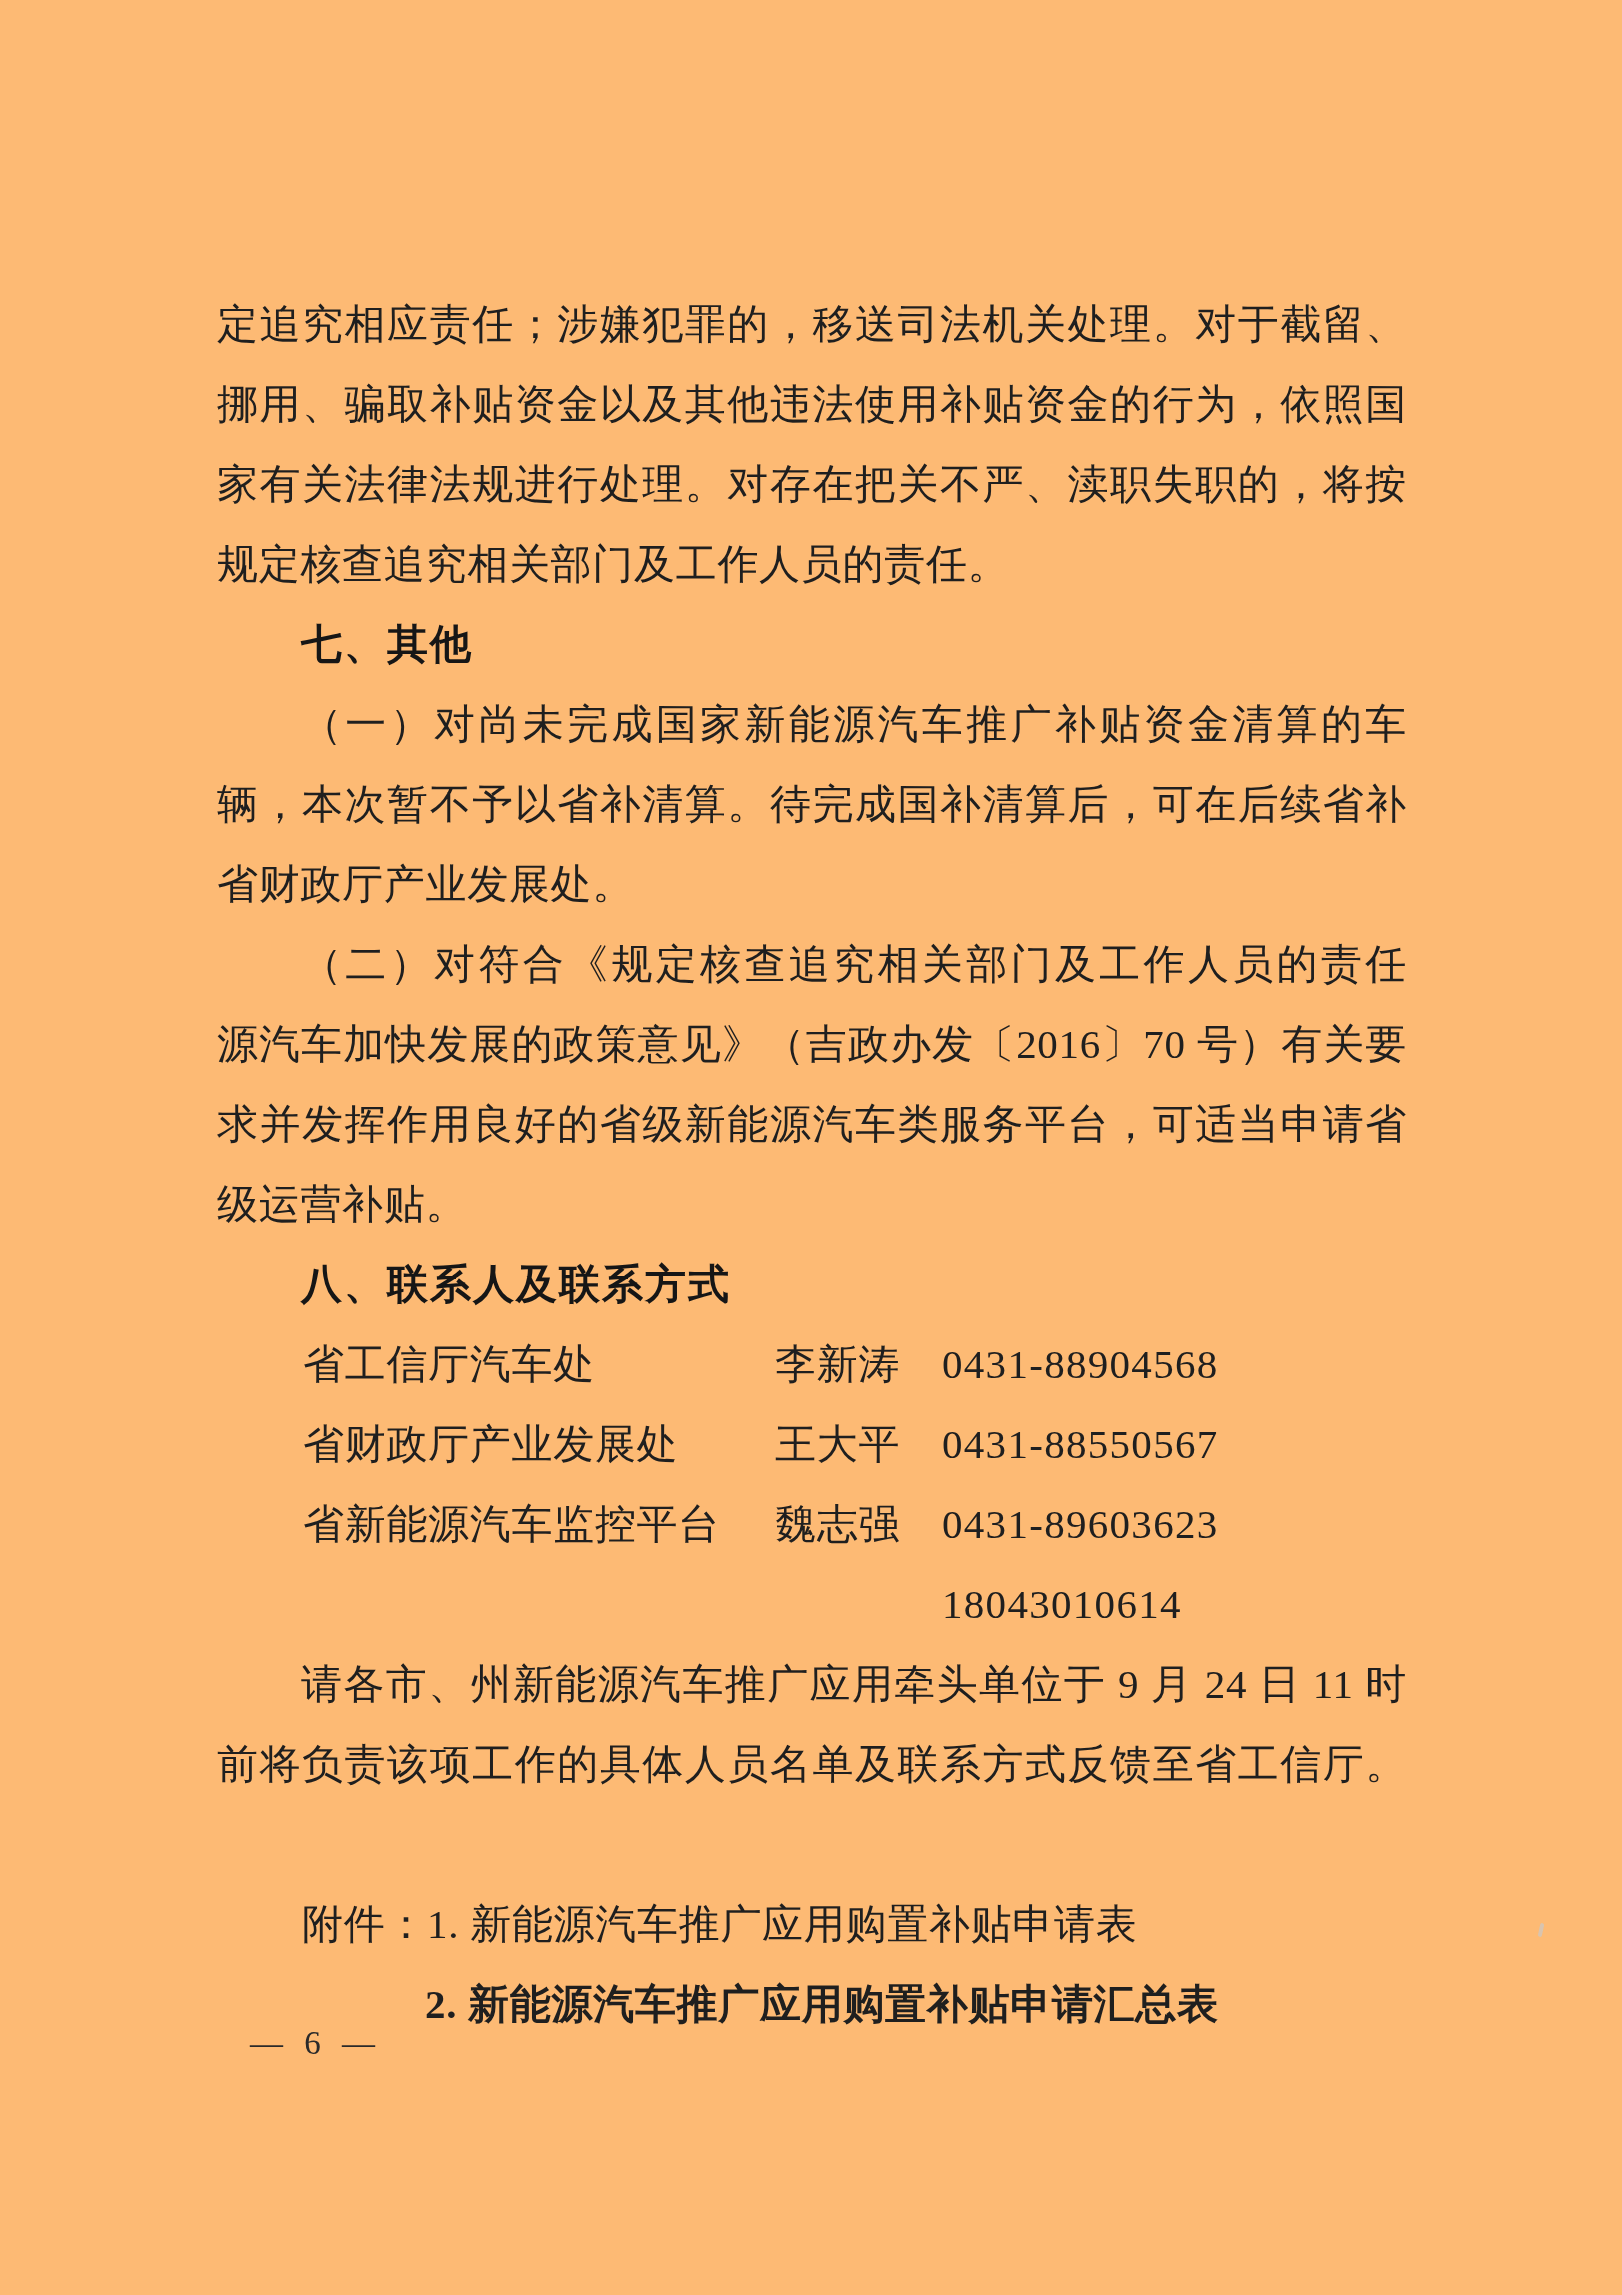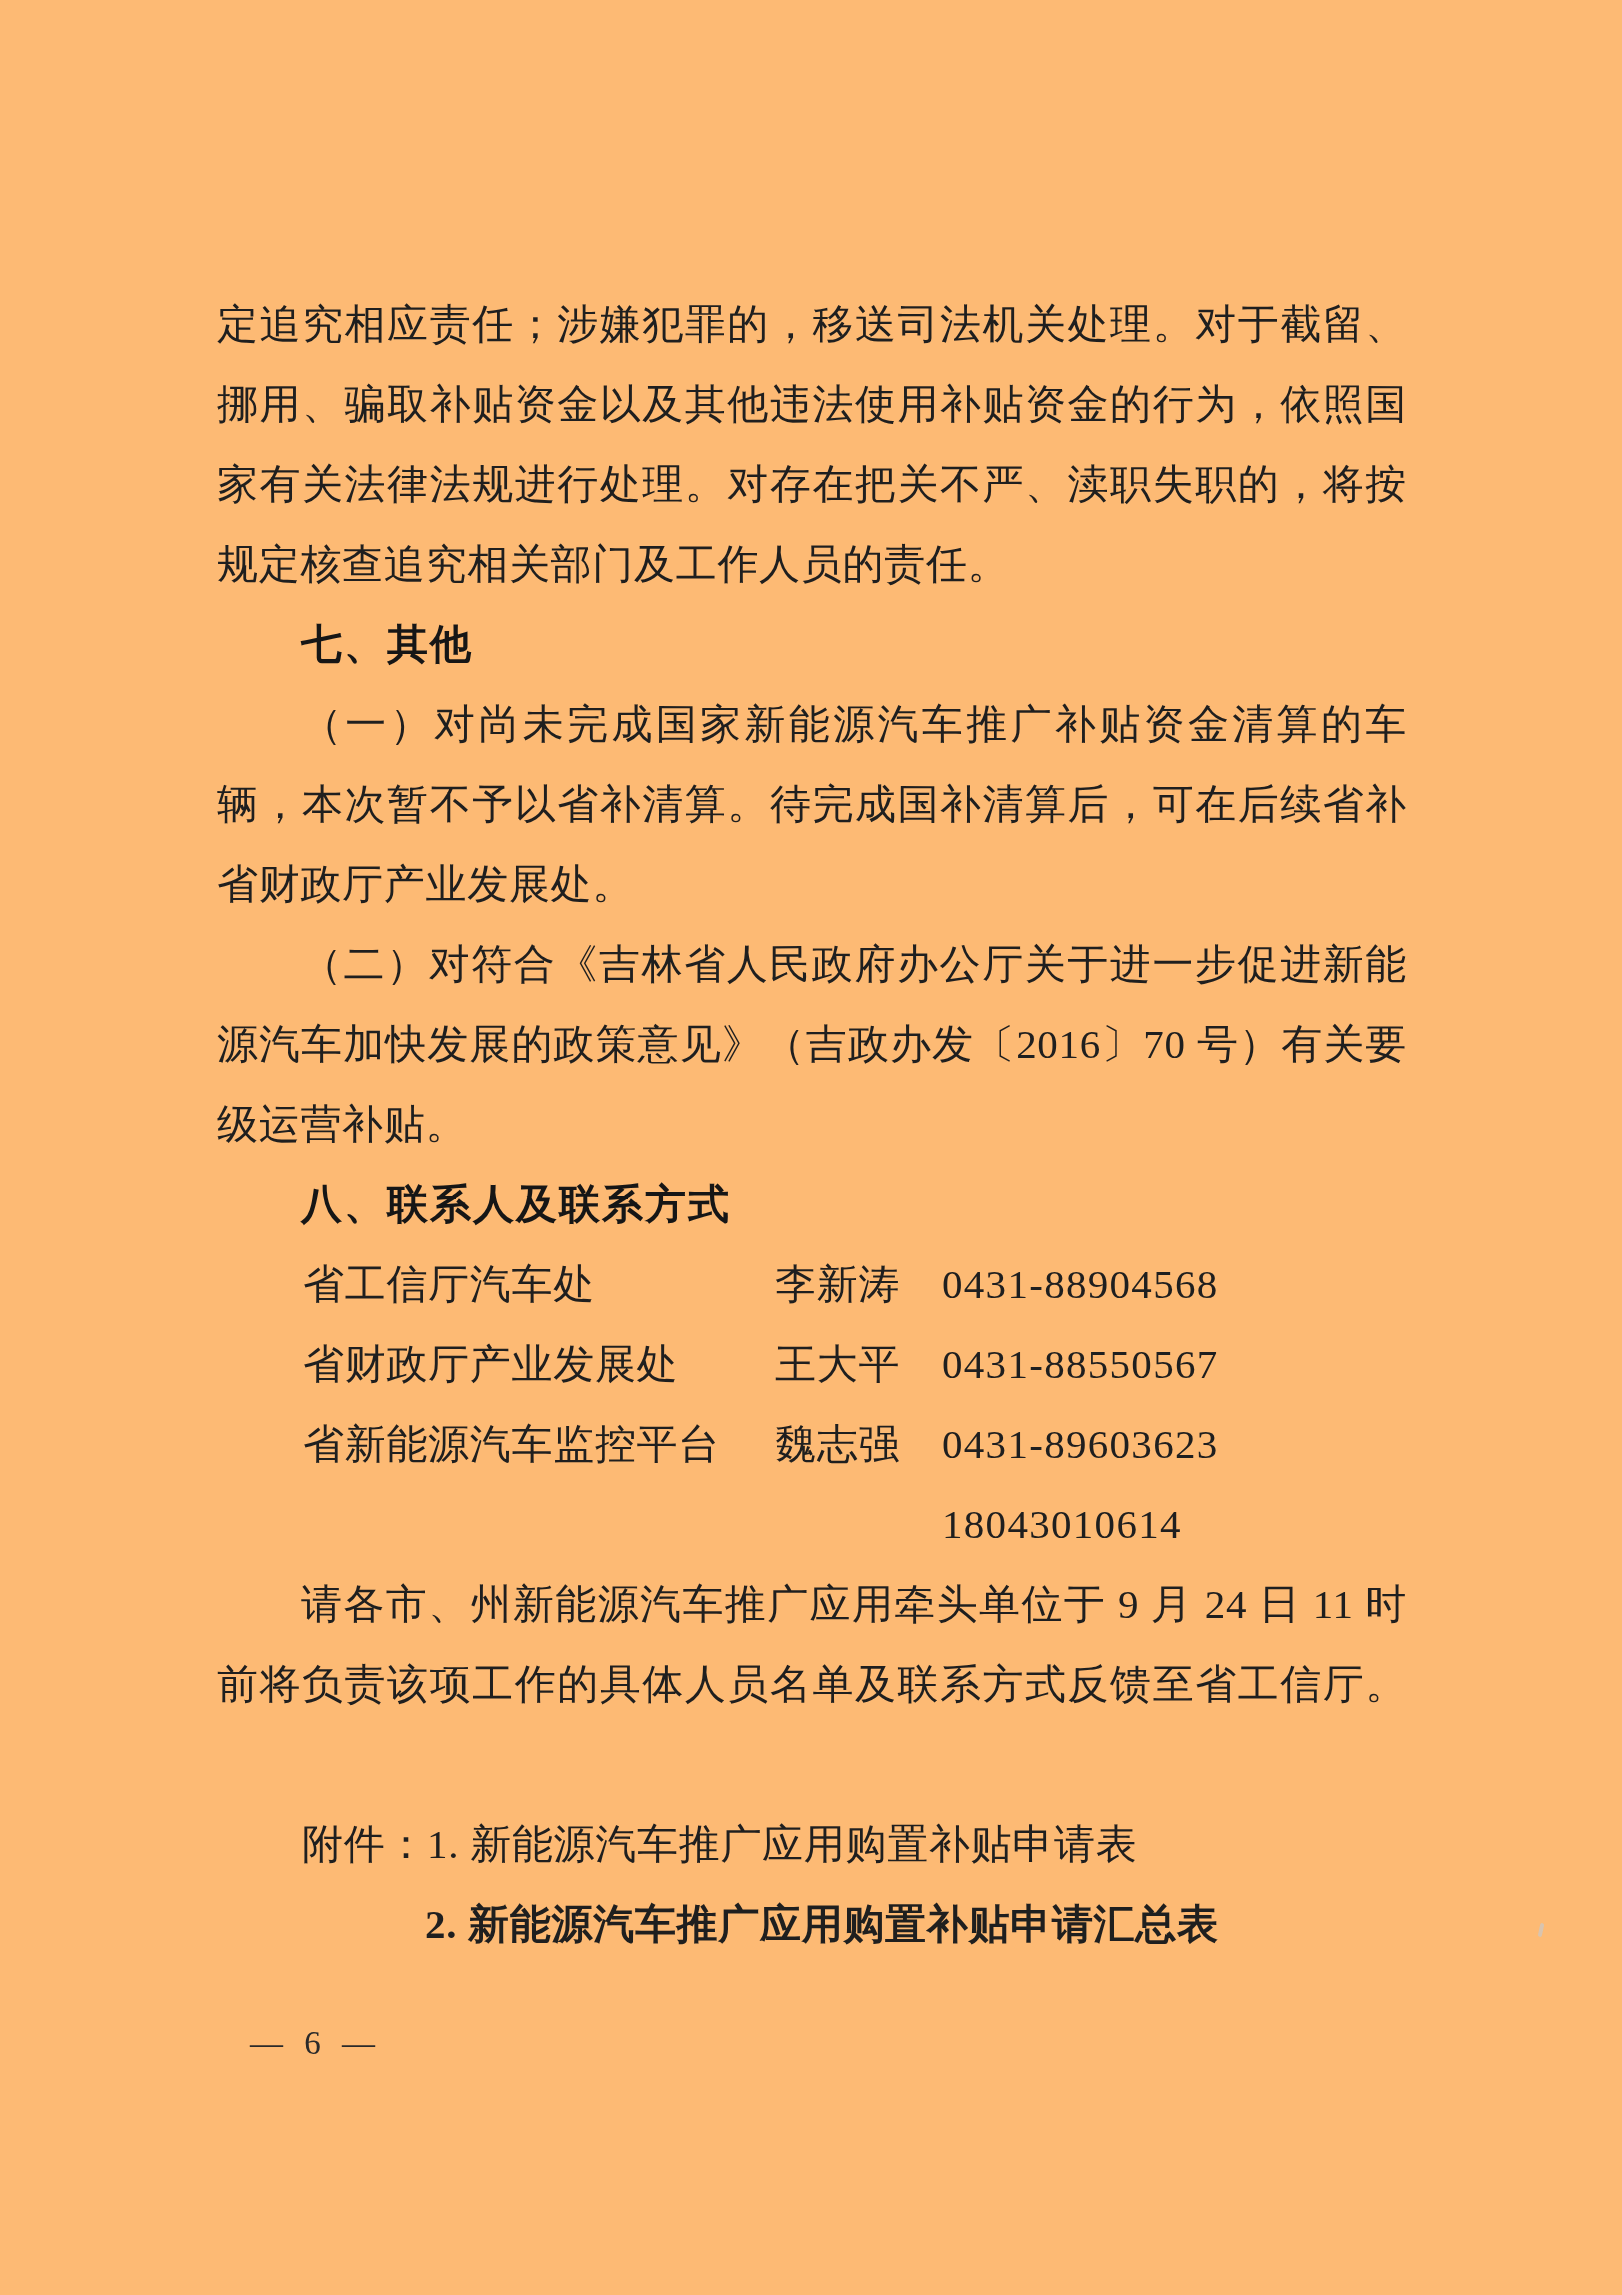--- a/index.html
+++ b/index.html
@@ -88,22 +88,23 @@
     <div class="line just">挪用、骗取补贴资金以及其他违法使用补贴资金的行为，依照国</div>
     <div class="line just">家有关法律法规进行处理。对存在把关不严、渎职失职的，将按</div>
     <div class="line">规定核查追究相关部门及工作人员的责任。</div>
 
     <div class="line heading indent">七、其他</div>
 
     <div class="line just indent">（一）对尚未完成国家新能源汽车推广补贴资金清算的车</div>
     <div class="line just">辆，本次暂不予以省补清算。待完成国补清算后，可在后续省补</div>
     <div class="line">省财政厅产业发展处。</div>
 
-    <div class="line just indent">（二）对符合《吉林省人民政府办公厅关于进一步促进新能</div>
+    <div class="line just indent">（二）对符合《规定核查追究相关部门及工作人员的责任</div>
     <div class="line just">源汽车加快发展的政策意见》（吉政办发〔2016〕70 号）有关要</div>
+    <div class="line just">求并发挥作用良好的省级新能源汽车类服务平台，可适当申请省</div>
     <div class="line">级运营补贴。</div>
 
     <div class="line heading indent">八、联系人及联系方式</div>
 
     <div class="contact-row">
       <span class="contact-org">省工信厅汽车处</span>
       <span class="contact-name">李新涛</span>
       <span class="contact-phone">0431-88904568</span>
     </div>
     <div class="contact-row">

